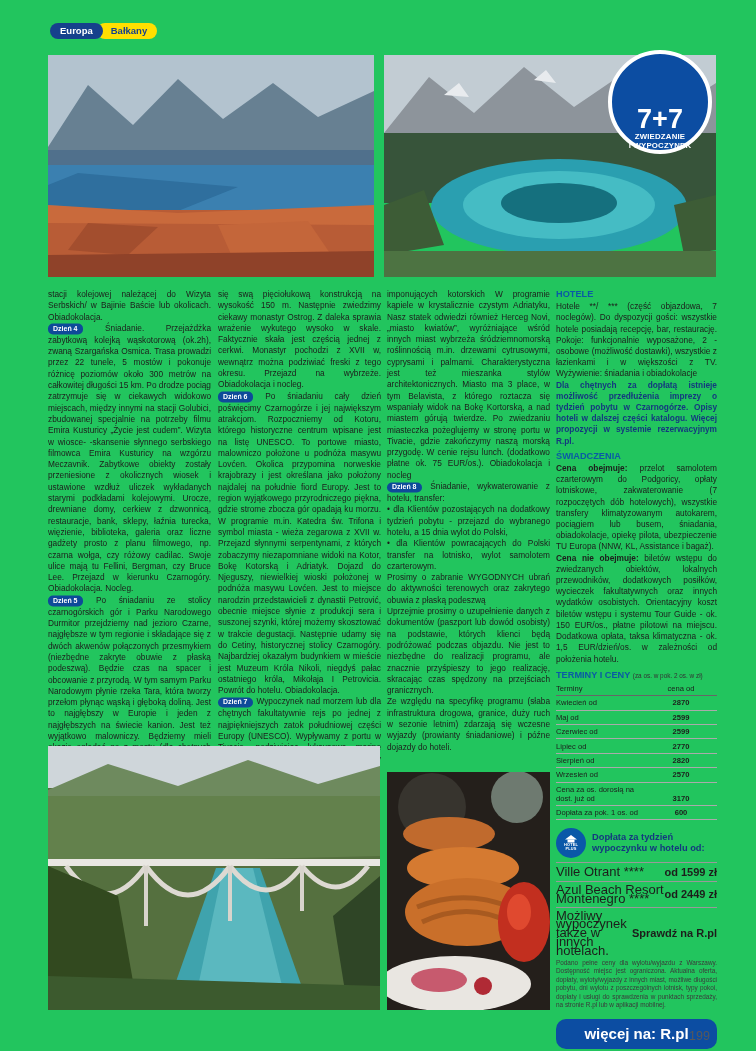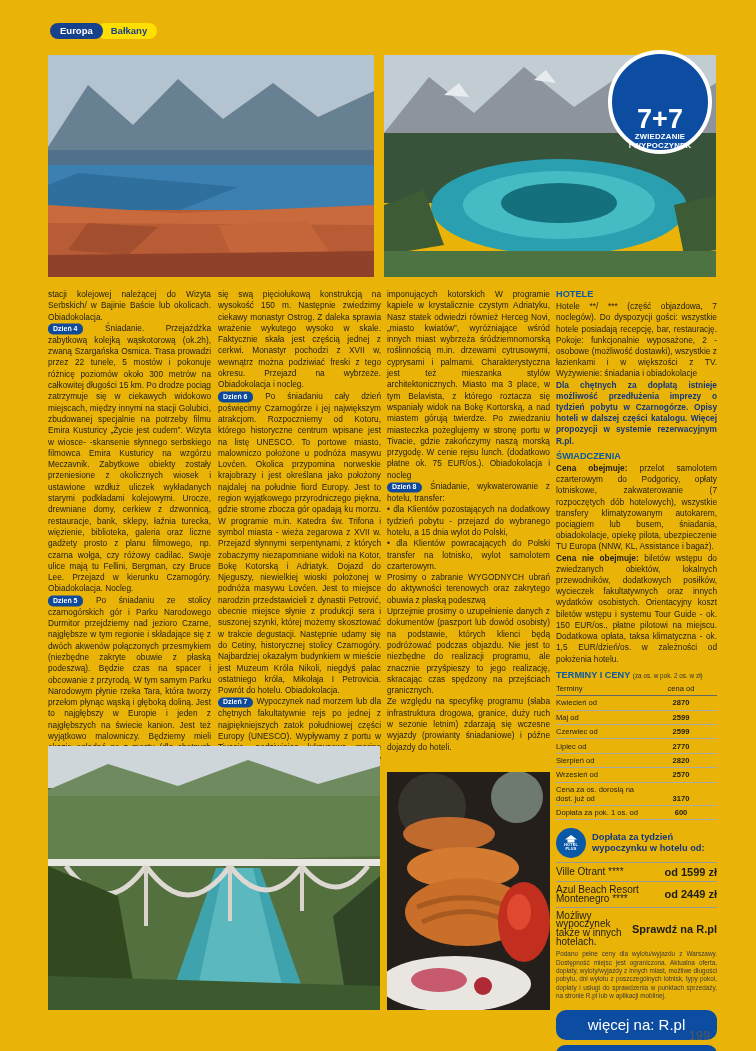--- a/index.html
+++ b/index.html
@@ -1,16 +1,16 @@
 <!DOCTYPE html>
 <html><head>
 <meta charset="utf-8">
 <style>
   html,body{margin:0;padding:0;background:#ffffff;}
-  .page{position:relative;width:756px;height:1051px;background:#eab308;font-family:"Liberation Sans",sans-serif;overflow:hidden;color:#1d1d1b;}
+  .page{position:relative;width:756px;height:1051px;background:#22c55e;font-family:"Liberation Sans",sans-serif;overflow:hidden;color:#1d1d1b;}
 
   
   .badges{position:absolute;left:50px;top:23px;display:flex;}
   .pill{font-size:9.5px;font-weight:bold;padding:2px 10px 3px;border-radius:9px;white-space:nowrap;}
   .pill-europa{background:#16418c;color:#fff;z-index:2;}
   .pill-balkany{background:#ffdf00;color:#16418c;margin-left:-6px;padding-left:14px;z-index:1;}
 
   
   .photo{position:absolute;overflow:hidden;}
   .photo svg{display:block;width:100%;height:100%;}
@@ -49,30 +49,30 @@
   .pt-head .pt-price{font-weight:normal;}
   .tc-note{font-size:6.4px;font-weight:normal;color:#333;}
 
   
   .hp-head{display:flex;align-items:center;gap:6px;margin:8px 0 4px;}
   .hp-badge{width:30px;height:30px;border-radius:50%;background:#0a58a8;display:flex;flex-direction:column;
     align-items:center;justify-content:center;color:#fff;flex:0 0 30px;}
   .hp-badge .t{font-size:3.9px;font-weight:bold;line-height:4.5px;letter-spacing:.2px;}
   .hp-title{font-weight:bold;font-size:9.3px;line-height:11px;color:#14387f;}
   .hp-row{display:flex;align-items:center;border-top:0.8px solid #999;padding:3.5px 0;}
-  .hp-name{flex:1;font-size:10px;line-height:8.8px;}
+  .hp-name{flex:1;font-size:13px;line-height:8.8px;}
   .hp-price{font-size:11px;font-weight:bold;white-space:nowrap;}
 
   .fine{font-size:6.4px;line-height:8.4px;color:#3a3a3a;margin-top:6px;text-align:justify;}
 
   
   .btns{margin-top:9px;display:flex;flex-direction:column;gap:5px;}
   .btn{background:#0c4da2;color:#fff;border-radius:10px;display:flex;flex-direction:column;
     align-items:center;justify-content:center;text-align:center;}
-  .btn-more{height:30px;font-size:15px;font-weight:normal;}
+  .btn-more{height:30px;font-size:15px;font-weight:bold;}
   .btn-code{height:19px;font-size:9.5px;font-weight:bold;border-radius:9px;}
 
   .pageno{position:absolute;left:689px;top:1029px;font-size:12.5px;color:#58585a;}
 </style>
 </head>
 <body>
 
 <div class="page">
 
   <div class="badges">

